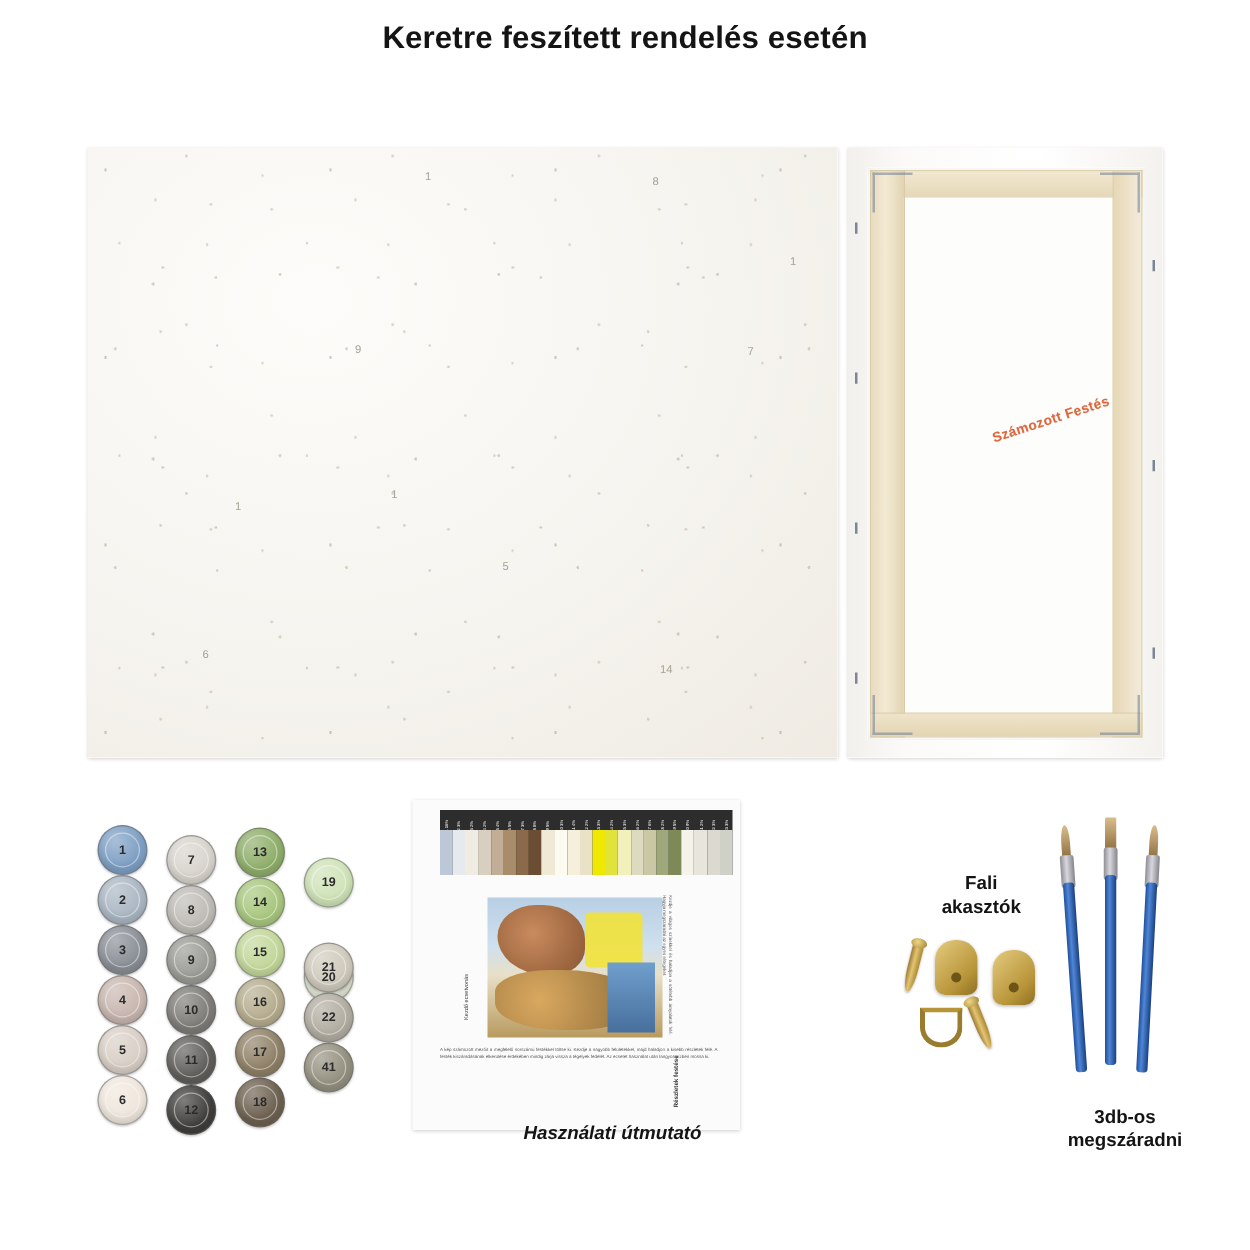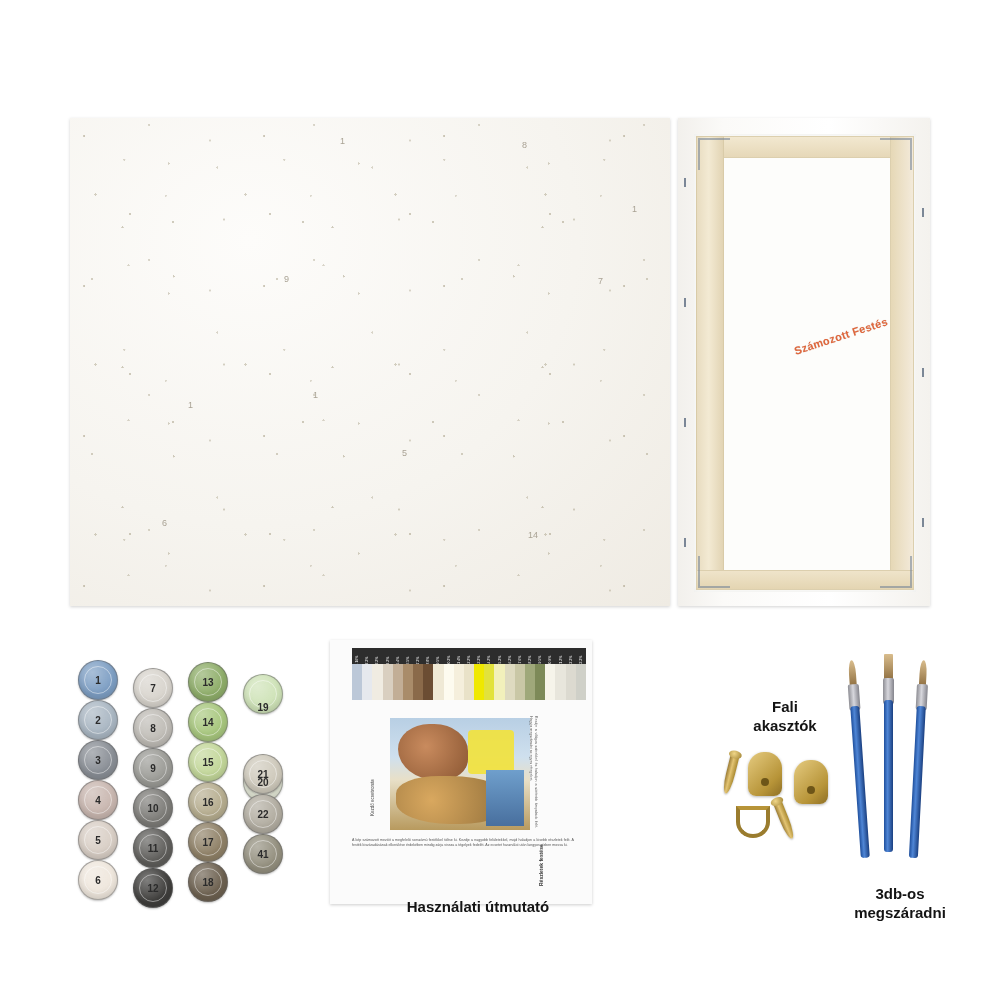--- a/index.html
+++ b/index.html
@@ -222,21 +222,21 @@
 
   .caption {
     position: absolute;
     text-align: center;
     font-size: 15px;
     font-weight: bold;
     color: #141414;
     line-height: 1.25;
   }
   .cap-paints { left: 40px; top: 268px; width: 300px; }
-  .cap-manual { left: 328px; top: 268px; width: 300px; }
+  .cap-manual { left: 340px; top: 268px; width: 300px; font-style: italic; }
   .cap-brushes { left: 810px; top: 255px; width: 180px; }
   .cap-hooks { left: 720px; top: 68px; width: 130px; }
 
   
   .manual {
     position: absolute;
     left: 330px;
     top: 10px;
     width: 262px;
     height: 264px;
@@ -397,20 +397,21 @@
     background: linear-gradient(180deg,#d9bd8d,#8a6a3c);
     border-radius: 50% 50% 2px 2px;
   }
   .brush.flat .bristles { width: 9px; left: 1px; border-radius: 1px 1px 2px 2px; }
 </style>
 </head>
 <body>
 
 <div class="page">
 
+  <div class="title">Keretre feszített rendelés esetén</div>
 
   <div class="canvas-photo">
 
     <div class="canvas-front" id="canvas-front">
         <div class="num" style="left: 270px; top: 18px;">1</div>
         <div class="num" style="left: 452px; top: 22px;">8</div>
         <div class="num" style="left: 562px; top: 86px;">1</div>
         <div class="num" style="left: 214px; top: 156px;">9</div>
         <div class="num" style="left: 528px; top: 158px;">7</div>
         <div class="num" style="left: 243px; top: 272px;">1</div>
@@ -512,21 +513,21 @@
           <span>16</span>
         </div>
         <div class="pot" style="left: 110px; top: 162px; background: radial-gradient(circle at 35% 30%, rgba(255, 255, 255, 0.333), transparent 60%), rgb(143, 129, 103);">
           <div class="cap"></div>
           <span>17</span>
         </div>
         <div class="pot" style="left: 110px; top: 202px; background: radial-gradient(circle at 35% 30%, rgba(255, 255, 255, 0.333), transparent 60%), rgb(109, 97, 80);">
           <div class="cap"></div>
           <span>18</span>
         </div>
-        <div class="pot" style="left: 165px; top: 14px; background: radial-gradient(circle at 35% 30%, rgba(255, 255, 255, 0.333), transparent 60%), rgb(207, 227, 184); align-items: flex-end;">
+        <div class="pot" style="left: 165px; top: 26px; background: radial-gradient(circle at 35% 30%, rgba(255, 255, 255, 0.333), transparent 60%), rgb(207, 227, 184);">
           <div class="cap"></div>
           <span>19</span>
         </div>
         <div class="pot" style="left: 165px; top: 54px; background: radial-gradient(circle at 35% 30%, rgba(255, 255, 255, 0.333), transparent 60%), rgb(227, 231, 214); margin-top: 48px;">
           <div class="cap"></div>
           <span>20</span>
         </div>
         <div class="pot" style="left: 165px; top: 94px; background: radial-gradient(circle at 35% 30%, rgba(255, 255, 255, 0.333), transparent 60%), rgb(207, 202, 188);">
           <div class="cap"></div>
           <span>21</span>

